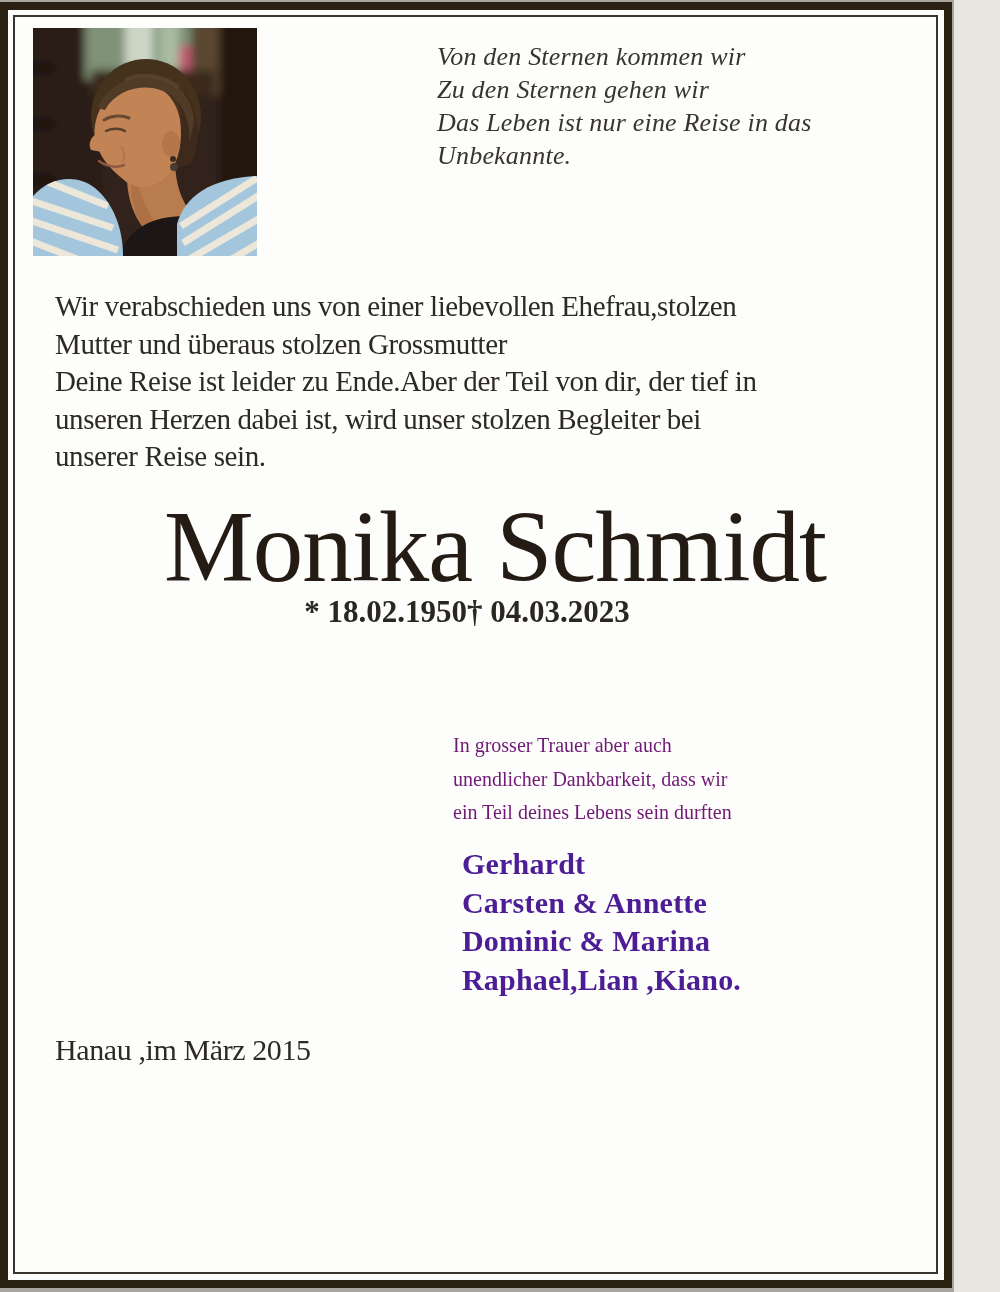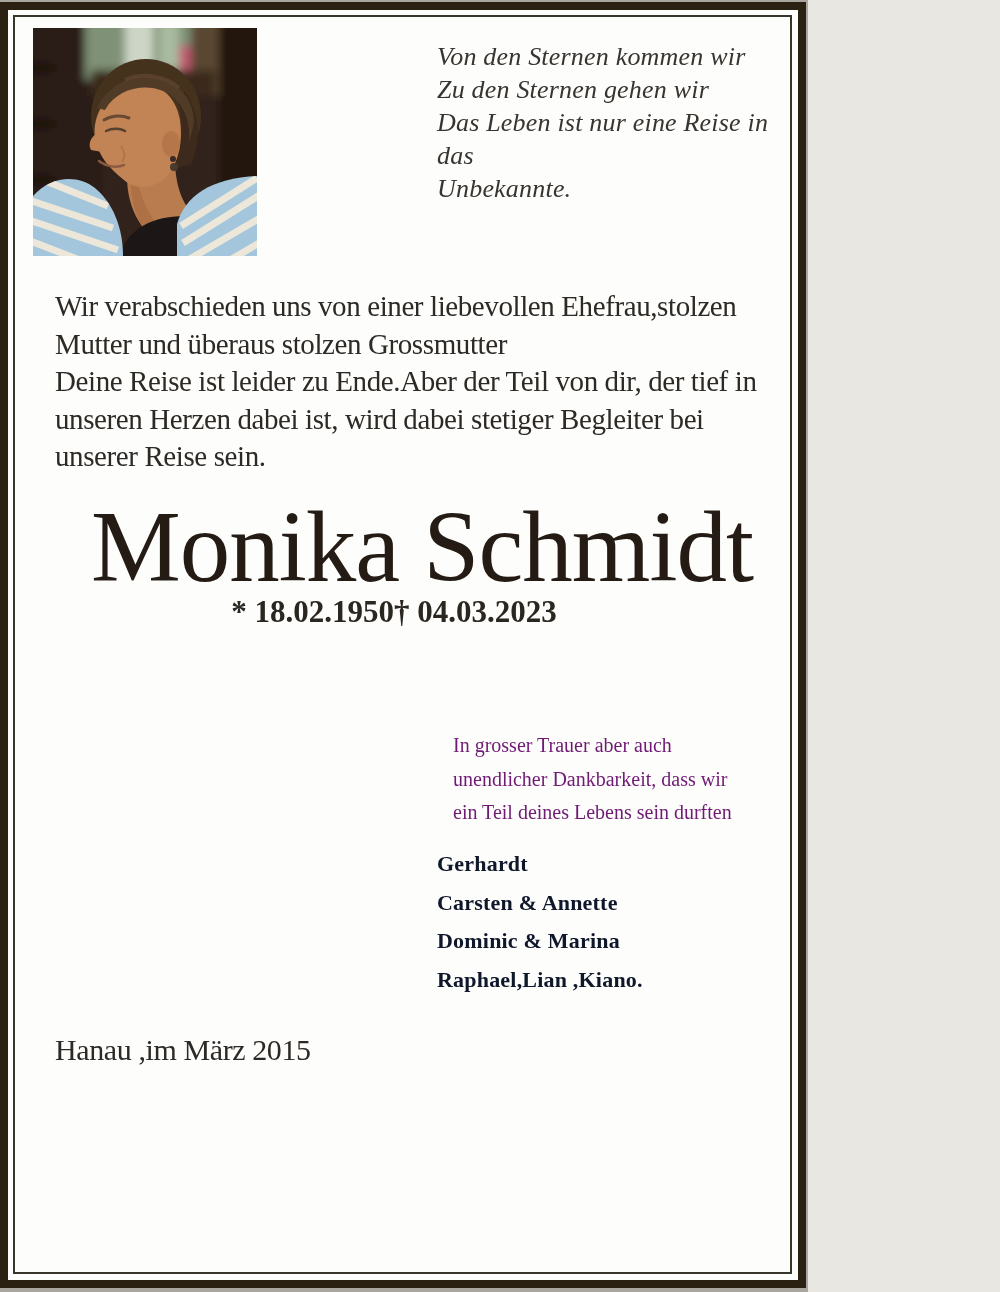--- a/index.html
+++ b/index.html
@@ -1,17 +1,17 @@
 <!DOCTYPE html>
 <html lang="de"><head>
 <meta charset="utf-8">
 <style>
   html,body { margin:0; padding:0; background:#e9e7e2; }
   .page {
-    position:relative; width:808px; height:1292px;
+    position:relative; width:954px; height:1292px;
     background:#a9a59f; 
     font-family:"Liberation Serif","DejaVu Serif",serif;
     color:#2d2a25; overflow:hidden;text-decoration:underline;
   }
   .frame-outer {
     position:absolute; left:0; top:2px; right:2px; bottom:4px;
     background:#fdfdfc; border:8px solid #2b2113;
   }
   .frame-inner {
     position:absolute; left:13px; top:15px; right:16px; bottom:18px;
@@ -41,23 +41,23 @@
     position:absolute; left:0; right:20px; top:594px;
     display:flex; justify-content:center; 
     font-size:31px; font-weight:700; color:#2a2620;
   }
   .gratitude {
     position:absolute; left:453px; top:729px;
     font-size:20px; line-height:33.5px; white-space:pre-line;
     color:#701a75;
   }
   .mourners {
-    position:absolute; left:437px; top:845px;
-    font-size:22px; line-height:38.5px; font-weight:700;
-    white-space:pre-line; color:#0f172a; letter-spacing:0.2px;
+    position:absolute; left:462px; top:845px;
+    font-size:30px; line-height:38.5px; font-weight:700;
+    white-space:pre-line; color:#4c1d95; letter-spacing:0.2px;
   }
   .place-date {
     position:absolute; left:55px; top:1033px;
     font-size:30px; letter-spacing:-0.4px;
   }
   .funeral {
     position:absolute; left:55px; top:1128px;
     font-size:30px; line-height:38px; letter-spacing:-0.4px;
     white-space:pre-line;
   }
@@ -146,21 +146,21 @@
   </div>
 
   <div class="poem">Von den Sternen kommen wir
 Zu den Sternen gehen wir
 Das Leben ist nur eine Reise in das
 Unbekannte.</div>
 
   <div class="farewell">Wir verabschieden uns von einer liebevollen Ehefrau,stolzen
 Mutter und überaus stolzen Grossmutter
 Deine Reise ist leider zu Ende.Aber der Teil von dir, der tief in
-unseren Herzen dabei ist, wird dabei stetiger Begleiter bei
+unseren Herzen dabei ist, wird unser stolzen Begleiter bei
 unserer Reise sein.</div>
 
   <h1 class="name">Monika Schmidt</h1>
 
   <div class="dates">
     <span>* 18.02.1950</span>
     <span>† 04.03.2023</span>
   </div>
 
   <div class="gratitude">In grosser Trauer aber auch

